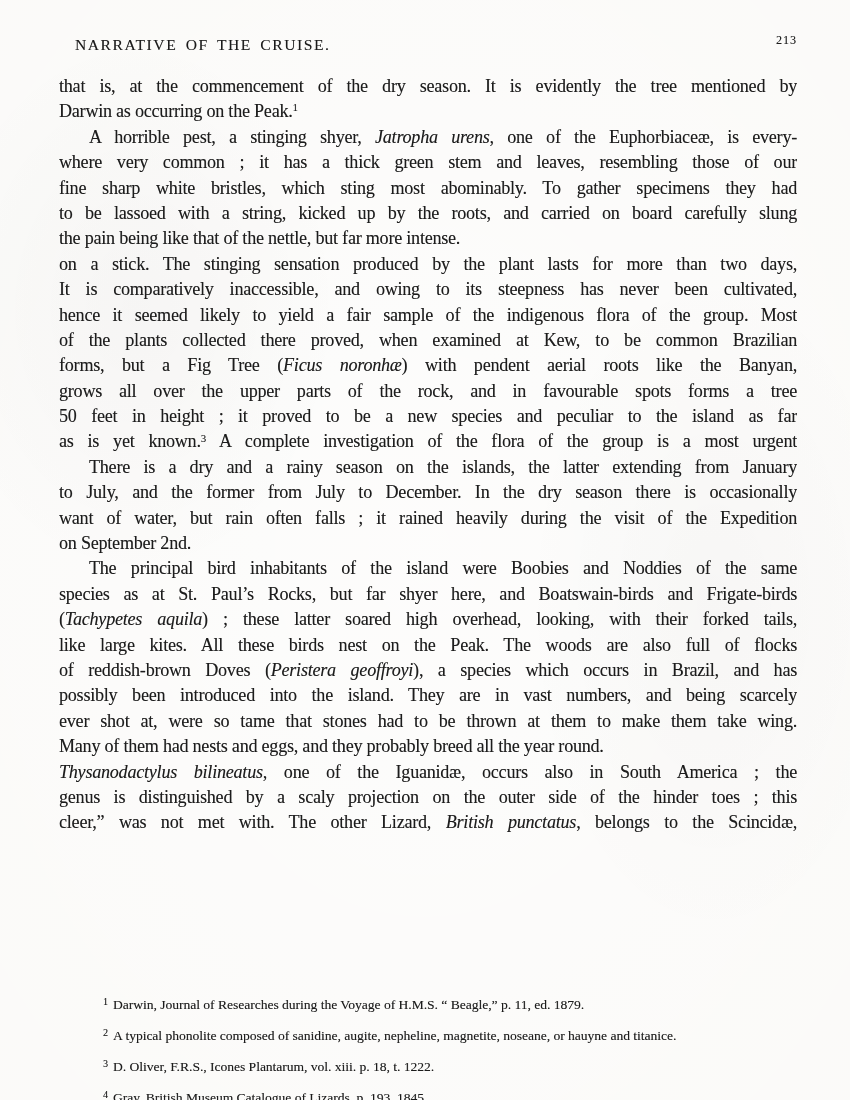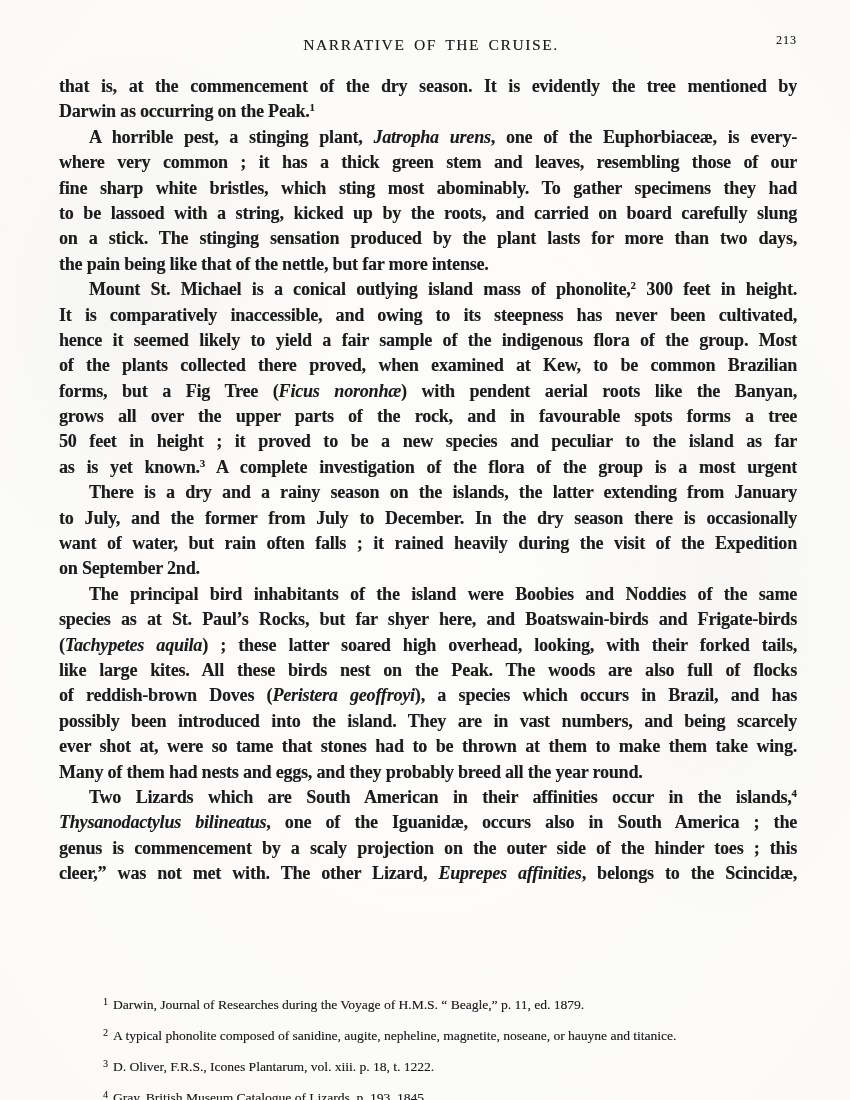--- a/index.html
+++ b/index.html
@@ -19,41 +19,40 @@
       radial-gradient(ellipse 900px 1200px at 50% 50%, rgba(255,255,255,0.6), transparent 100%),
       #faf9f7;
   }
   #page * { text-shadow: 0.25px 0.25px 0.35px rgba(10,10,10,0.38); }
 
   
   .page-head {
     position: absolute; left: 59px; top: 33px; width: 738px; height: 24px;
   }
   .running-title {
-    position: absolute; left: 6px; right: 0; top: 3px;
-    text-align: center;
+    position: absolute; left: 16px; right: 0; top: 3px;
+    text-align: left;
     font-size: 15.5px; letter-spacing: 1.6px; word-spacing: 3px;
     color: #1b1b1b;
   }
   .page-number {
     position: absolute; right: 0; top: 0;
     font-size: 12px; letter-spacing: 1px;
   }
 
   
   .page-body {
     position: absolute; left: 59px; top: 74px; width: 738px;
     font-size: 18px; line-height: 25.4px;
     letter-spacing: -0.2px;
   }
   .line {
     height: 25.4px; overflow: hidden;
     text-align: justify;
     text-align-last: justify;
-    font-weight: bold;
   }
   .line.final { text-align-last: left; }
   .line.indent { text-indent: 30px; }
   .it { font-style: italic; }
   .sup {
     font-size: 0.6em;
     position: relative; top: -0.55em;
     letter-spacing: 0;
   }
 
@@ -78,29 +77,28 @@
     <div class="running-title">NARRATIVE OF THE CRUISE.</div>
     <div class="page-number">213</div>
   </div>
 
   <div class="page-body">
       <div>
         <div class="line"><span>that is, at the commencement of the dry season.  It is evidently the tree mentioned by</span></div>
         <div class="line final"><span>Darwin as occurring on the Peak.</span><span class="sup">1</span></div>
       </div>
       <div>
-        <div class="line indent"><span>A horrible pest, a stinging plant, </span><span class="it">Jatropha urens</span><span>, one of the Euphorbiaceæ, is every-</span></div>
+        <div class="line indent"><span>A horrible pest, a stinging shyer, </span><span class="it">Jatropha urens</span><span>, one of the Euphorbiaceæ, is every-</span></div>
         <div class="line"><span>where very common ; it has a thick green stem and leaves, resembling those of our</span></div>
         <div class="line"><span>fine sharp white bristles, which sting most abominably.  To gather specimens they had</span></div>
         <div class="line"><span>to be lassoed with a string, kicked up by the roots, and carried on board carefully slung</span></div>
+        <div class="line final"><span>the pain being like that of the nettle, but far more intense.</span></div>
         <div class="line"><span>on a stick.  The stinging sensation produced by the plant lasts for more than two days,</span></div>
-        <div class="line final"><span>the pain being like that of the nettle, but far more intense.</span></div>
       </div>
       <div>
-        <div class="line indent"><span>Mount St. Michael is a conical outlying island mass of phonolite,</span><span class="sup">2</span><span> 300 feet in height.</span></div>
         <div class="line"><span>It is comparatively inaccessible, and owing to its steepness has never been cultivated,</span></div>
         <div class="line"><span>hence it seemed likely to yield a fair sample of the indigenous flora of the group.  Most</span></div>
         <div class="line"><span>of the plants collected there proved, when examined at Kew, to be common Brazilian</span></div>
         <div class="line"><span>forms, but a Fig Tree (</span><span class="it">Ficus noronhæ</span><span>) with pendent aerial roots like the Banyan,</span></div>
         <div class="line"><span>grows all over the upper parts of the rock, and in favourable spots forms a tree</span></div>
         <div class="line"><span>50 feet in height ; it proved to be a new species and peculiar to the island as far</span></div>
         <div class="line"><span>as is yet known.</span><span class="sup">3</span><span>  A complete investigation of the flora of the group is a most urgent</span></div>
       </div>
       <div>
         <div class="line indent"><span>There is a dry and a rainy season on the islands, the latter extending from January</span></div>
@@ -112,24 +110,23 @@
         <div class="line indent"><span>The principal bird inhabitants of the island were Boobies and Noddies of the same</span></div>
         <div class="line"><span>species as at St. Paul’s Rocks, but far shyer here, and Boatswain-birds and Frigate-birds</span></div>
         <div class="line"><span>(</span><span class="it">Tachypetes aquila</span><span>) ; these latter soared high overhead, looking, with their forked tails,</span></div>
         <div class="line"><span>like large kites.  All these birds nest on the Peak.  The woods are also full of flocks</span></div>
         <div class="line"><span>of reddish-brown Doves (</span><span class="it">Peristera geoffroyi</span><span>), a species which occurs in Brazil, and has</span></div>
         <div class="line"><span>possibly been introduced into the island.  They are in vast numbers, and being scarcely</span></div>
         <div class="line"><span>ever shot at, were so tame that stones had to be thrown at them to make them take wing.</span></div>
         <div class="line final"><span>Many of them had nests and eggs, and they probably breed all the year round.</span></div>
       </div>
       <div>
-        <div class="line indent"><span>Two Lizards which are South American in their affinities occur in the islands,</span><span class="sup">4</span></div>
         <div class="line"><span class="it">Thysanodactylus bilineatus</span><span>, one of the Iguanidæ, occurs also in South America ; the</span></div>
-        <div class="line"><span>genus is commencement by a scaly projection on the outer side of the hinder toes ; this</span></div>
-        <div class="line"><span>cleer,” was not met with.  The other Lizard, </span><span class="it">Euprepes affinities</span><span>, belongs to the Scincidæ,</span></div>
+        <div class="line"><span>genus is distinguished by a scaly projection on the outer side of the hinder toes ; this</span></div>
+        <div class="line"><span>cleer,” was not met with.  The other Lizard, </span><span class="it">British punctatus</span><span>, belongs to the Scincidæ,</span></div>
       </div>
     </div>
 
   <div class="footnotes">
       <div class="footnote"><span class="fn-marker">1</span><span>Darwin, Journal of Researches during the Voyage of H.M.S. “ Beagle,” p. 11, ed. 1879.</span></div>
       <div class="footnote"><span class="fn-marker">2</span><span>A typical phonolite composed of sanidine, augite, nepheline, magnetite, noseane, or hauyne and titanice.</span></div>
       <div class="footnote"><span class="fn-marker">3</span><span>D. Oliver, F.R.S., Icones Plantarum, vol. xiii. p. 18, t. 1222.</span></div>
       <div class="footnote"><span class="fn-marker">4</span><span>Gray, British Museum Catalogue of Lizards, p. 193, 1845.</span></div>
     </div>
 

